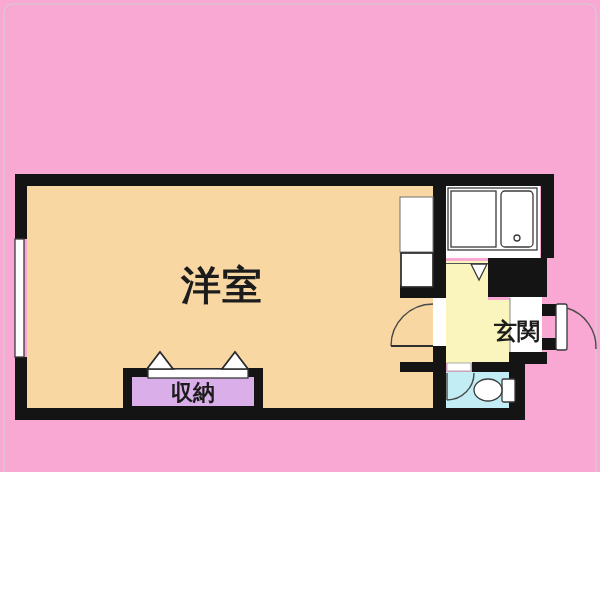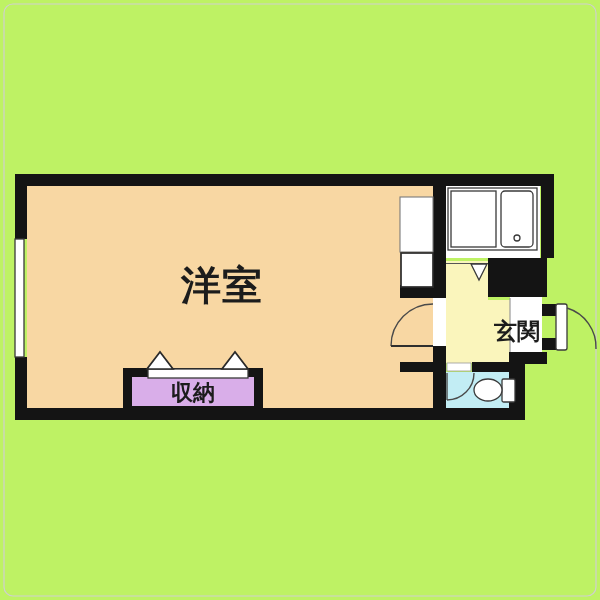--- a/index.html
+++ b/index.html
@@ -1,16 +1,16 @@
 <!DOCTYPE html>
 <html><head>
 <meta charset="utf-8">
 <style>
   html,body{margin:0;padding:0;background:#ffffff;}
-  .stage{position:relative;width:600px;height:600px;background:#bef264;overflow:hidden;}
+  .stage{position:relative;width:600px;height:472px;background:#f9a8d4;overflow:hidden;}
   svg{display:block;}
   .white{fill:#ffffff;}
   .fx{fill:#ffffff;stroke:#3a3a3a;stroke-width:1.3;}
   .fx-light{fill:#ffffff;stroke:#7a7a7a;stroke-width:1.1;}
   .fx-bold{fill:#ffffff;stroke:#2a2a2a;stroke-width:1.7;}
   .arc{fill:none;stroke:#4a4a4a;stroke-width:1.4;}
   .leaf{stroke:#2f2f2f;stroke-width:2;}
   .thin{stroke:#555;stroke-width:1;}
   text{font-family:"Liberation Sans","DejaVu Sans",sans-serif;font-weight:600;}
   .label-lg{font-size:40px;letter-spacing:1px;}

